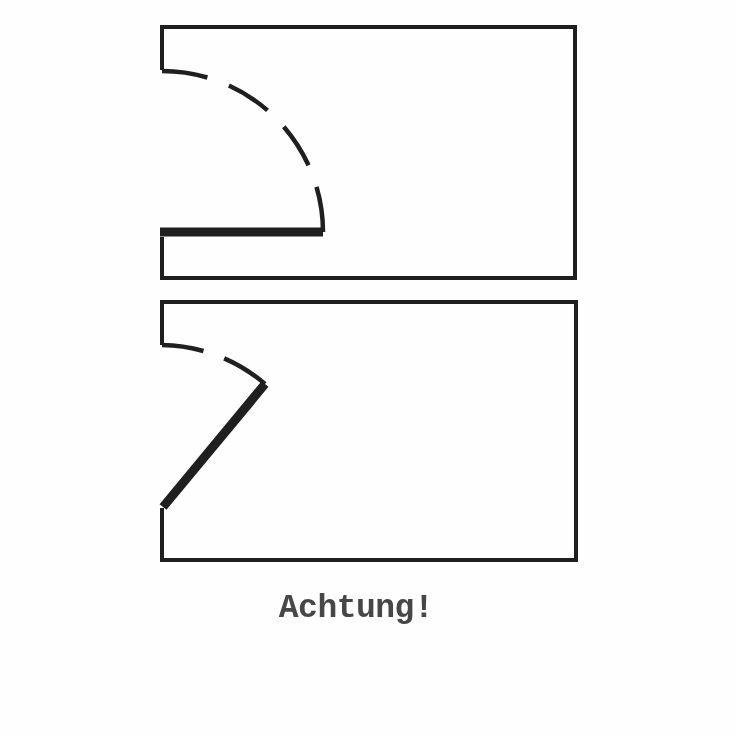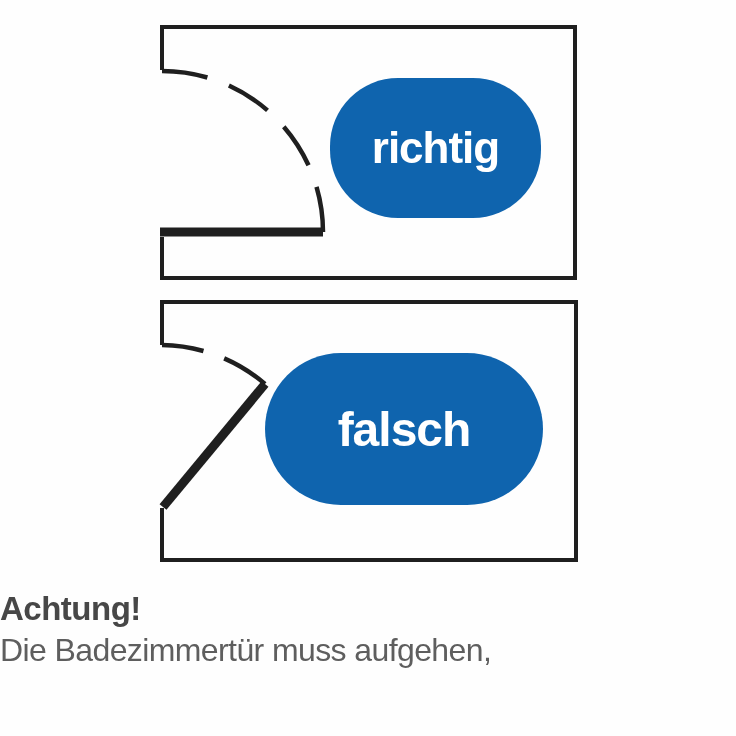--- a/index.html
+++ b/index.html
@@ -65,21 +65,22 @@
     height: 152px;
     border-radius: 76px;
     font-size: 48px;
   }
 
   .caption {
     position: absolute;
     left: 0;
     top: 588px;
     width: 712px;
-    text-align: left;
+    text-align: center;
+    font-family: Liberation Mono, monospace;
   }
   .caption-heading {
     font-size: 33px;
     font-weight: bold;
     color: #474747;
     line-height: 42px;
     letter-spacing: -0.5px;
   }
   .caption-line {
     font-size: 32px;
@@ -102,26 +103,19 @@
       <path class="door-leaf" d="M 160 232 L 323 232"></path>
     </g>
 
     <g>
       <path class="room-outline" d="M 162 345 L 162 302 L 576 302 L 576 560 L 162 560 L 162 508"></path>
       <path class="swing-arc arc-partial" d="M 162 345 A 161 161 0 0 1 265 384"></path>
       <path class="door-leaf" d="M 265 384 L 163 507"></path>
     </g>
   </svg>
 
-  <div class="pill pill-richtig">
-    <span>richtig</span>
-  </div>
 
-  <div class="pill pill-falsch">
-    <span>falsch</span>
-  </div>
 
   <div class="caption">
     <div class="caption-heading">Achtung!</div>
-    <div class="caption-line">Die Badezimmertür muss aufgehen,</div>
   </div>
 
 </div>
 
 </body></html>

